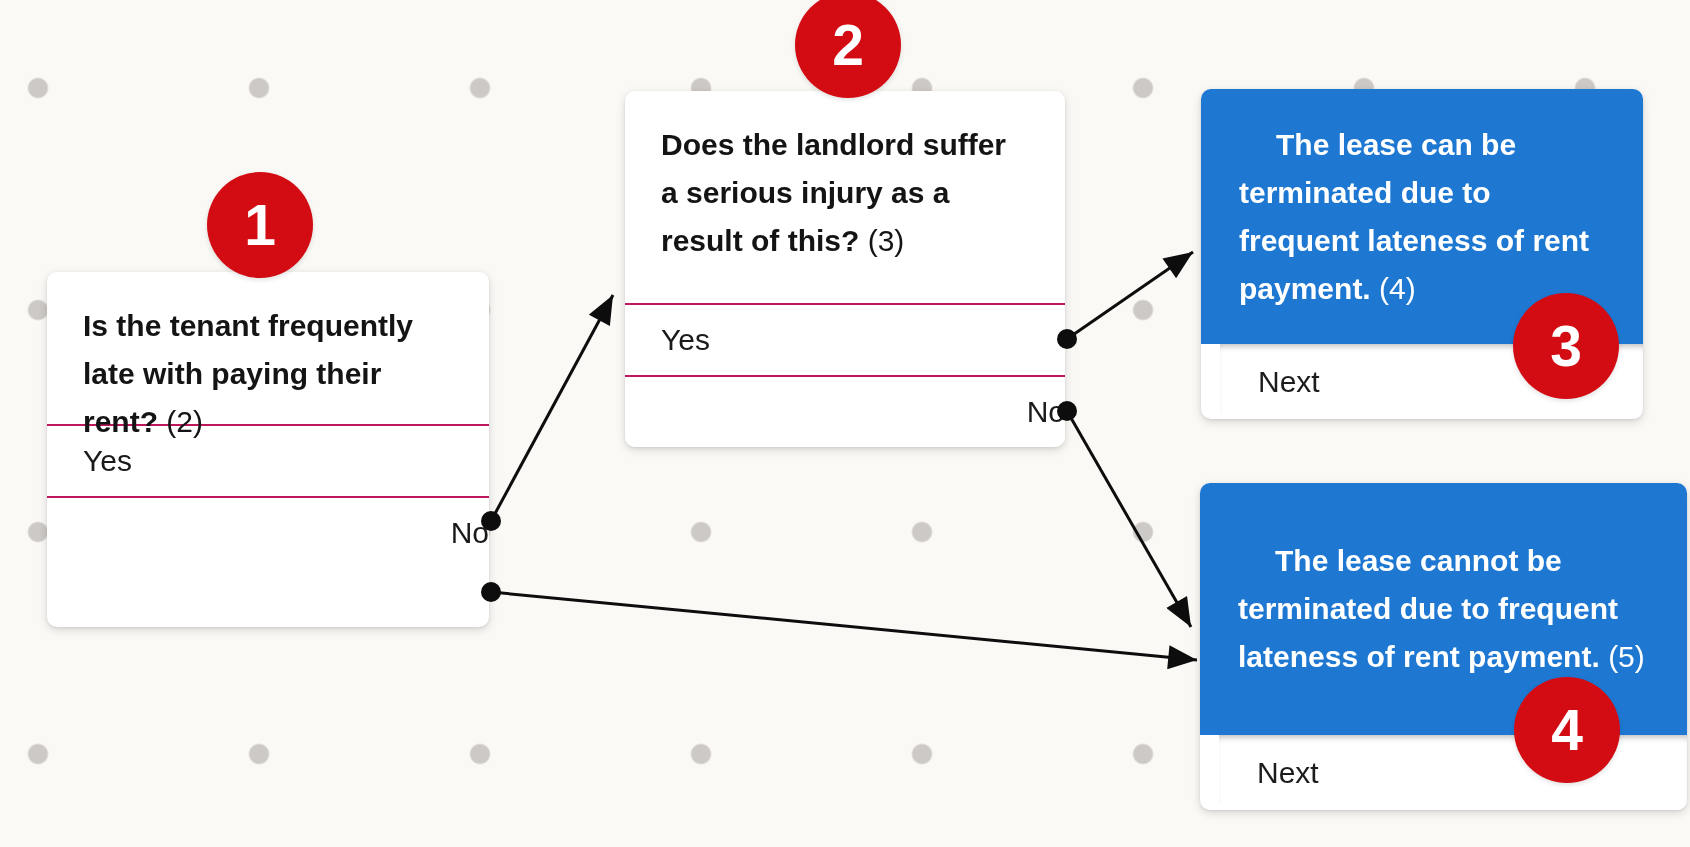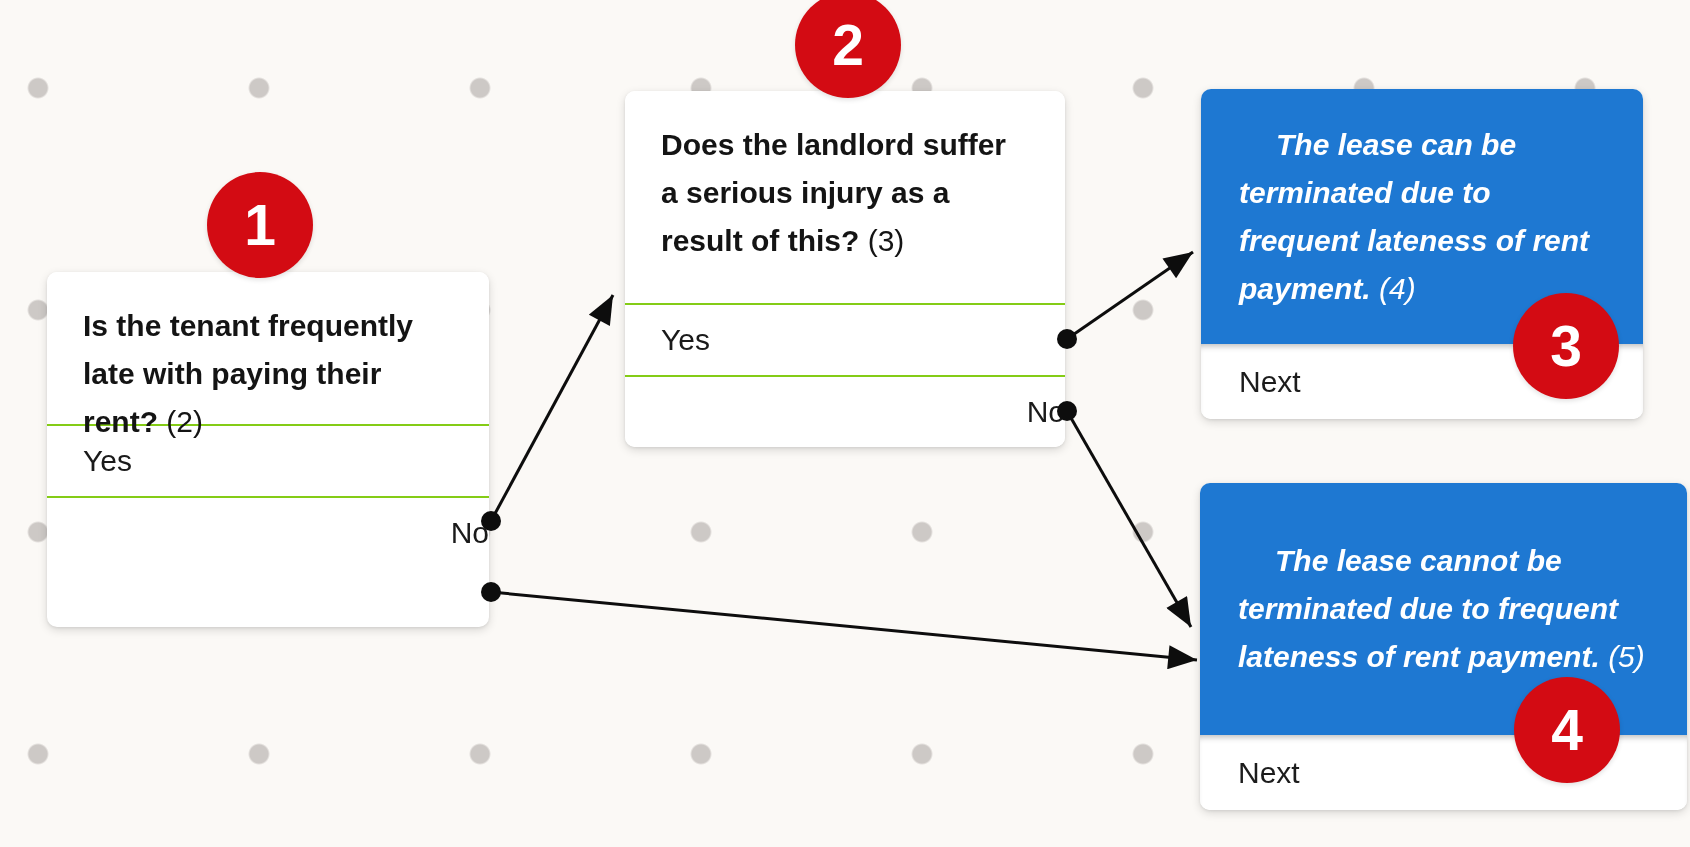--- a/index.html
+++ b/index.html
@@ -29,42 +29,43 @@
   }
   .q, .m{
     margin:0;font-size:30px;line-height:48px;color:#141414;
   }
   .q .b, .m .b{font-weight:700;}
   .q .ref, .m .ref{font-weight:400;}
   .opt{
     box-sizing:border-box;height:72px;
     display:flex;align-items:center;
     padding-left:36px;
-    border-top:2px solid #84cc16;
+    border-top:2px solid #be185d;
     font-size:30px;color:#1a1a1a;background:#fff;
   }
   .opt:last-child{border-radius:0 0 10px 10px;justify-content:flex-end;}
   #node1{left:47px;top:272px;width:442px;height:355px;}
   #node1 .sec-q{height:152px;}
   #node2{left:625px;top:91px;width:440px;height:356px;}
   #node2 .sec-q{height:212px;}
   
   .sec-msg{
     box-sizing:border-box;
     display:flex;align-items:center;
     padding:8px 38px;
-    background:#1e78d2;border-radius:10px 10px 0 0;font-style:italic;
+    background:#1e78d2;border-radius:10px 10px 0 0;
   }
   .sec-msg .m{color:#ffffff;text-indent:37px;}
   .next{
     box-sizing:border-box;height:75px;
     display:flex;align-items:center;padding-left:38px;
     font-size:30px;color:#1c1c1c;background:#fff;
     border-radius:0 0 10px 10px;
     box-shadow:inset 0 6px 6px -4px rgba(0,0,0,.28);
+    margin-left:19px;
   }
   #node3{left:1201px;top:89px;width:442px;height:330px;}
   #node3 .sec-msg{height:255px;}
   #node4{left:1200px;top:483px;width:487px;height:327px;}
   #node4 .sec-msg{height:252px;}
   
   .badge{
     position:absolute;width:106px;height:106px;border-radius:50%;
     background:#d30b13;color:#fff;
     display:flex;align-items:center;justify-content:center;

